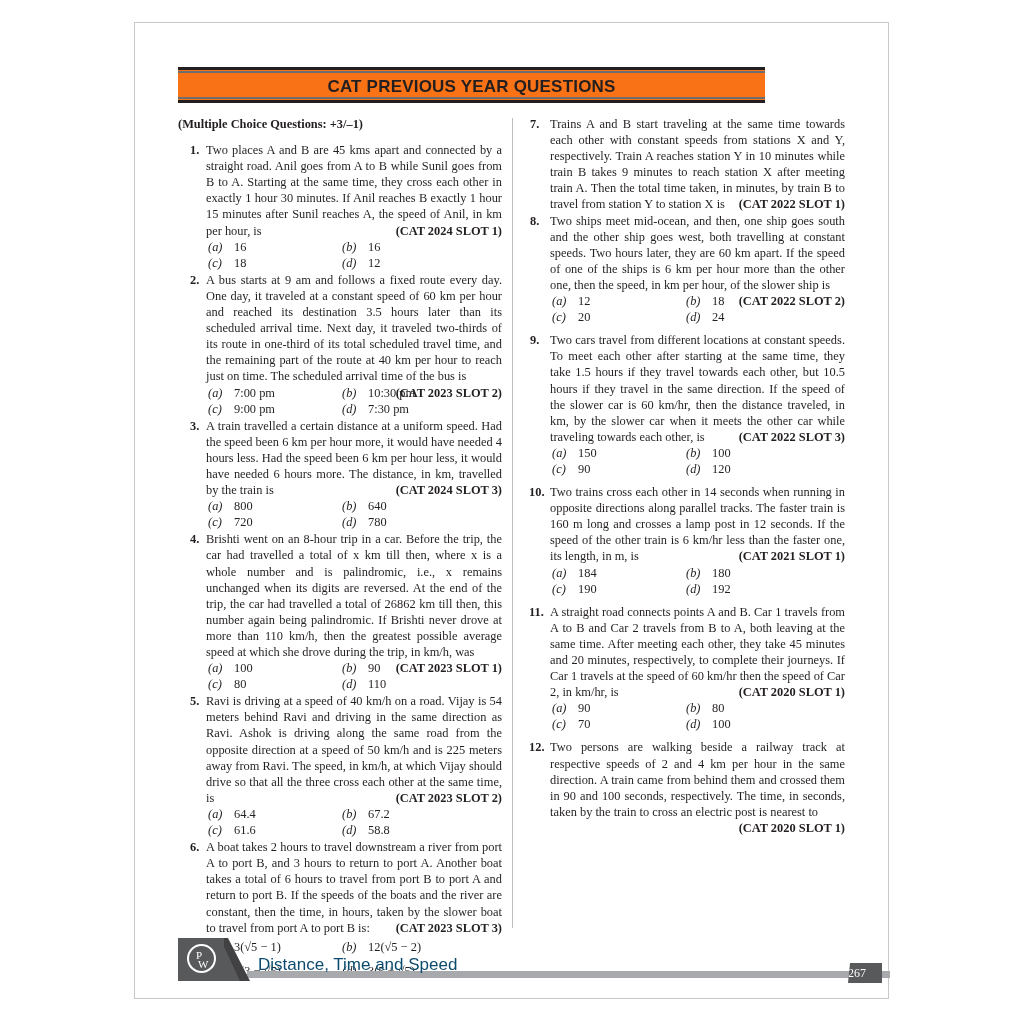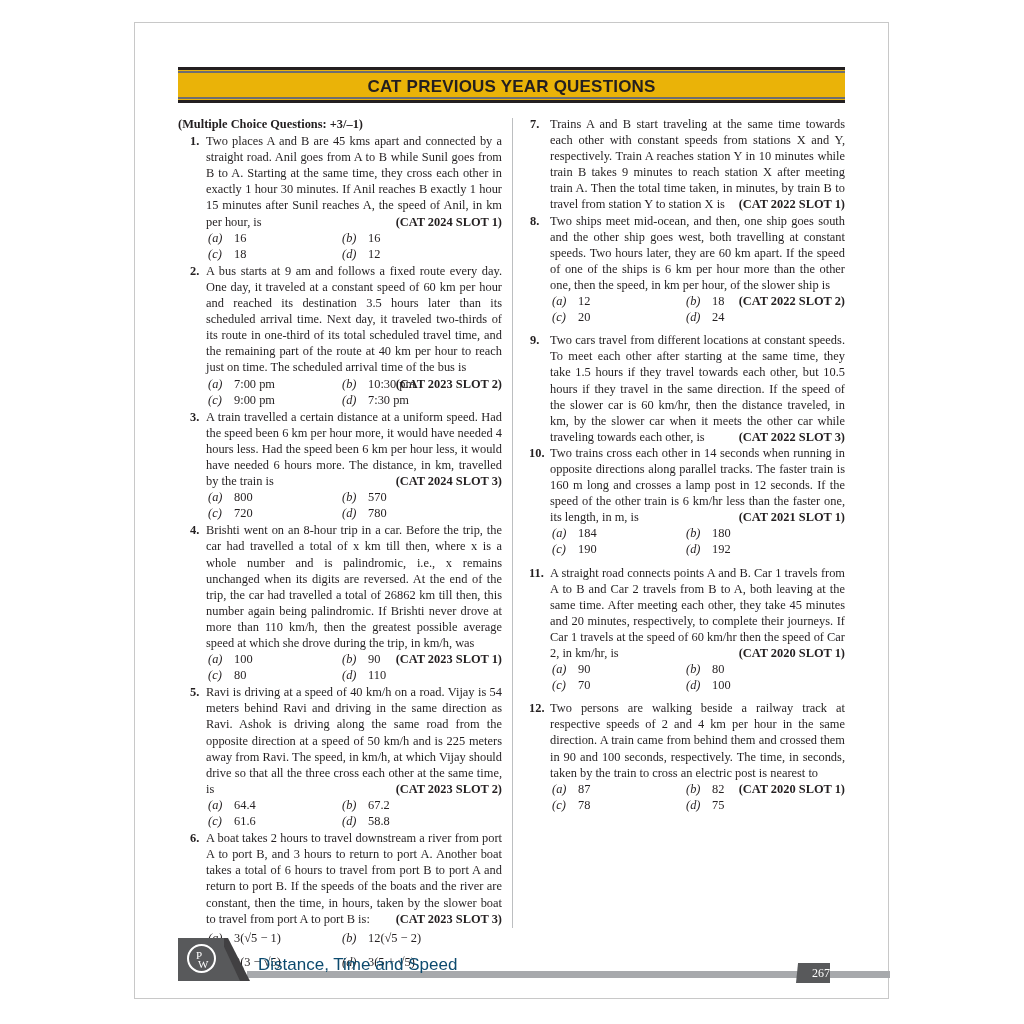--- a/index.html
+++ b/index.html
@@ -1,47 +1,47 @@
 <!DOCTYPE html>
 <html><head>
 <meta charset="utf-8">
 <style>
   html, body { margin:0; padding:0; background:#ffffff; }
   body { width:1024px; height:1024px; position:relative; overflow:hidden; font-family:"Liberation Serif", serif; color:#231f20; }
   .page { position:absolute; left:134px; top:22px; width:755px; height:977px; border:1px solid #c8c8c8; background:#fff; box-sizing:border-box; }
-  .header-bar { position:absolute; left:178px; top:67px; width:667px; height:36px; background:#eab308; box-sizing:border-box;
+  .header-bar { position:absolute; left:178px; top:67px; width:587px; height:36px; background:#f97316; box-sizing:border-box;
     border-top:3px solid #231f20; border-bottom:3px solid #231f20; }
   .header-bar::before { content:""; position:absolute; left:0; right:0; top:1px; height:2px; background:#6d6e71; }
   .header-bar::after { content:""; position:absolute; left:0; right:0; bottom:1px; height:2px; background:#6d6e71; }
   .header-title { position:absolute; left:0; right:0; top:7px; text-align:center; font-family:"Liberation Sans", sans-serif; font-weight:bold; font-size:17px; letter-spacing:0.2px; color:#231f20; }
   .col { position:absolute; top:116px; font-size:12.4px; line-height:16.1px; }
   .col.left { left:178px; width:324px; }
   .col.right { left:522px; width:323px; }
   .divider { position:absolute; left:512px; top:118px; width:1px; height:810px; background:#bcbec0; }
-  .section-label { font-weight:bold; font-size:12.4px; margin-bottom:1px; }
+  .section-label { font-weight:bold; font-size:12.4px; margin-bottom:10px; }
   .q { position:relative; padding-left:28px; text-align:justify; }
   .q .num { position:absolute; left:12px; top:0; font-weight:bold; }
   .col.right .q .num { left:8px; }
   .col.right .q.two .num { left:7px; }
   .q .text { display:block; }
   .q .src { float:right; font-weight:bold; }
   .opts { display:grid; grid-template-columns: 134px 150px; padding-left:30px; margin-bottom:1px; }
   .opt { white-space:nowrap; }
   .opt .lbl { font-style:italic; display:inline-block; width:26px; }
   .sp-r { margin-bottom:7px; }
   .opts.math .opt { padding:3px 0 5px; }
   .footer-tab { position:absolute; left:178px; top:938px; width:46px; height:43px; background:#58595b; }
   .footer-slant { position:absolute; left:210px; top:938px; width:40px; height:43px; background:#414042; clip-path:polygon(0 0, 45% 0, 100% 100%, 55% 100%); }
   .footer-slant2 { position:absolute; left:200px; top:938px; width:40px; height:43px; background:#58595b; clip-path:polygon(0 0, 50% 0, 100% 100%, 0 100%); }
   .logo { position:absolute; left:187px; top:944px; width:29px; height:29px; border-radius:50%; border:2px solid #fff; box-sizing:border-box; color:#fff; font-family:"Liberation Serif", serif; font-size:11px; line-height:10px; text-align:center; }
   .logo .p { position:absolute; left:7px; top:4px; }
   .logo .w { position:absolute; left:9px; top:13px; }
   .footer-line { position:absolute; left:247px; top:971px; width:643px; height:7px; background:#a7a9ac; }
   .footer-title { position:absolute; left:258px; top:955px; font-family:Liberation Sans, sans-serif; font-size:17px; color:#0c4a6e; }
-  .page-num { position:absolute; left:796px; top:963px; width:34px; height:20px; background:#58595b; color:#fff; font-size:12px; line-height:20px; text-align:right; clip-path:polygon(6% 0, 100% 0, 100% 100%, 0 100%); }
+  .page-num { position:absolute; left:848px; top:963px; width:34px; height:20px; background:#58595b; color:#fff; font-size:12px; line-height:20px; text-align:left; clip-path:polygon(6% 0, 100% 0, 100% 100%, 0 100%); }
 </style>
 </head>
 <body>
 
 <div class="page"></div>
 
 <div class="header-bar">
   <div class="header-title">CAT PREVIOUS YEAR QUESTIONS</div>
 </div>
 
@@ -71,21 +71,21 @@
     <div class="opt"><span class="lbl">(c)</span><span>9:00 pm</span></div>
     <div class="opt"><span class="lbl">(d)</span><span>7:30 pm</span></div>
   </div>
 
   <div class="q">
     <span class="num">3.</span>
     <span class="text"><span>A train travelled a certain distance at a uniform speed. Had the speed been 6 km per hour more, it would have needed 4 hours less. Had the speed been 6 km per hour less, it would have needed 6 hours more. The distance, in km, travelled by the train is</span> <span class="src">(CAT 2024 SLOT  3)</span></span>
   </div>
   <div class="opts">
     <div class="opt"><span class="lbl">(a)</span><span>800</span></div>
-    <div class="opt"><span class="lbl">(b)</span><span>570</span></div>
+    <div class="opt"><span class="lbl">(b)</span><span>640</span></div>
     <div class="opt"><span class="lbl">(c)</span><span>720</span></div>
     <div class="opt"><span class="lbl">(d)</span><span>780</span></div>
   </div>
 
   <div class="q">
     <span class="num">4.</span>
     <span class="text"><span>Brishti went on an 8-hour trip in a car. Before the trip, the car had travelled a total of x km till then, where x is a whole number and is palindromic, i.e., x remains unchanged when its digits are reversed. At the end of the trip, the car had travelled a total of 26862 km till then, this number again being palindromic. If Brishti never drove at more than 110 km/h, then the greatest possible average speed at which she drove during the trip, in km/h, was</span> <span class="src">(CAT 2023 SLOT  1)</span></span>
   </div>
   <div class="opts">
     <div class="opt"><span class="lbl">(a)</span><span>100</span></div>
@@ -131,20 +131,26 @@
     <div class="opt"><span class="lbl">(a)</span><span>12</span></div>
     <div class="opt"><span class="lbl">(b)</span><span>18</span></div>
     <div class="opt"><span class="lbl">(c)</span><span>20</span></div>
     <div class="opt"><span class="lbl">(d)</span><span>24</span></div>
   </div>
 
   <div class="q">
     <span class="num">9.</span>
     <span class="text"><span>Two cars travel from different locations at constant speeds. To meet each other after starting at the same time, they take 1.5 hours if they travel towards each other, but 10.5 hours if they travel in the same direction. If the speed of the slower car is 60 km/hr, then the distance traveled, in km, by the slower car when it meets the other car while traveling towards each other, is</span> <span class="src">(CAT 2022 SLOT  3)</span></span>
   </div>
+  <div class="opts sp-r">
+    <div class="opt"><span class="lbl">(a)</span><span>150</span></div>
+    <div class="opt"><span class="lbl">(b)</span><span>100</span></div>
+    <div class="opt"><span class="lbl">(c)</span><span>90</span></div>
+    <div class="opt"><span class="lbl">(d)</span><span>120</span></div>
+  </div>
 
   <div class="q two">
     <span class="num">10.</span>
     <span class="text"><span>Two trains cross each other in 14 seconds when running in opposite directions along parallel tracks. The faster train is 160 m long and crosses a lamp post in 12 seconds. If the speed of the other train is 6 km/hr less than the faster one, its length, in m, is</span> <span class="src">(CAT 2021 SLOT  1)</span></span>
   </div>
   <div class="opts sp-r">
     <div class="opt"><span class="lbl">(a)</span><span>184</span></div>
     <div class="opt"><span class="lbl">(b)</span><span>180</span></div>
     <div class="opt"><span class="lbl">(c)</span><span>190</span></div>
     <div class="opt"><span class="lbl">(d)</span><span>192</span></div>
@@ -158,26 +164,20 @@
     <div class="opt"><span class="lbl">(a)</span><span>90</span></div>
     <div class="opt"><span class="lbl">(b)</span><span>80</span></div>
     <div class="opt"><span class="lbl">(c)</span><span>70</span></div>
     <div class="opt"><span class="lbl">(d)</span><span>100</span></div>
   </div>
 
   <div class="q two">
     <span class="num">12.</span>
     <span class="text"><span>Two persons are walking beside a railway track at respective speeds of 2 and 4 km per hour in the same direction. A train came from behind them and crossed them in 90 and 100 seconds, respectively. The time, in seconds, taken by the train to cross an electric post is nearest to</span> <span class="src">(CAT 2020 SLOT  1)</span></span>
   </div>
-  <div class="opts">
-    <div class="opt"><span class="lbl">(a)</span><span>87</span></div>
-    <div class="opt"><span class="lbl">(b)</span><span>82</span></div>
-    <div class="opt"><span class="lbl">(c)</span><span>78</span></div>
-    <div class="opt"><span class="lbl">(d)</span><span>75</span></div>
-  </div>
 </div>
 
 <div class="footer-line"></div>
 <div class="footer-slant"></div>
 <div class="footer-slant2"></div>
 <div class="footer-tab"></div>
 <div class="logo">
   <span class="p">P</span>
   <span class="w">W</span>
 </div>

